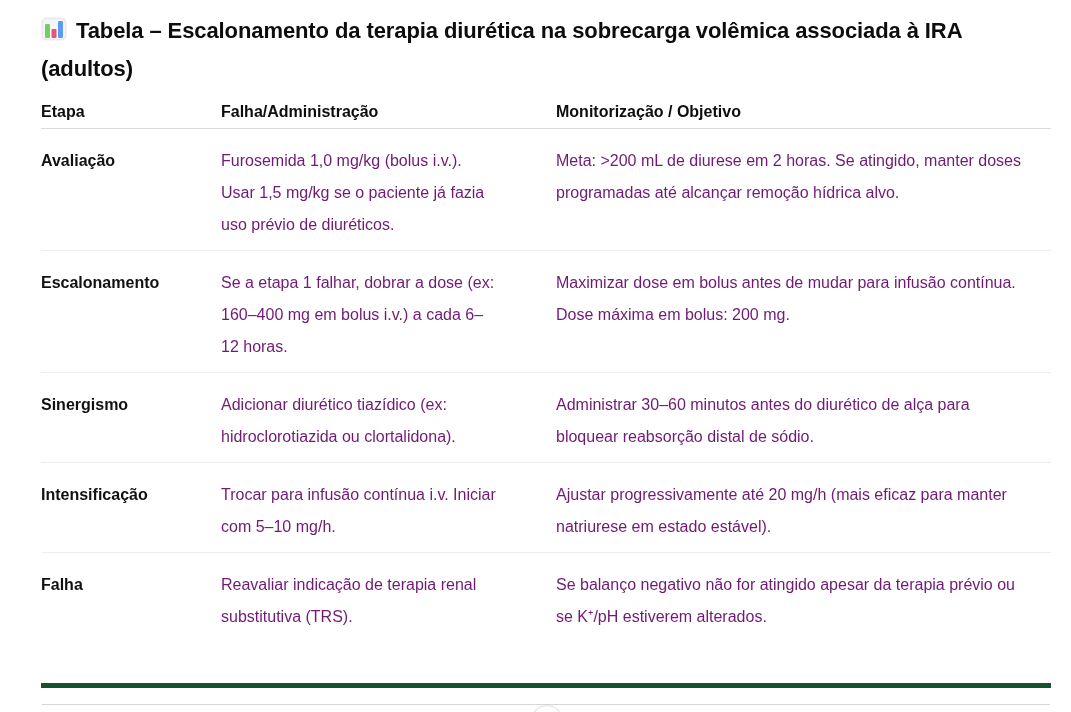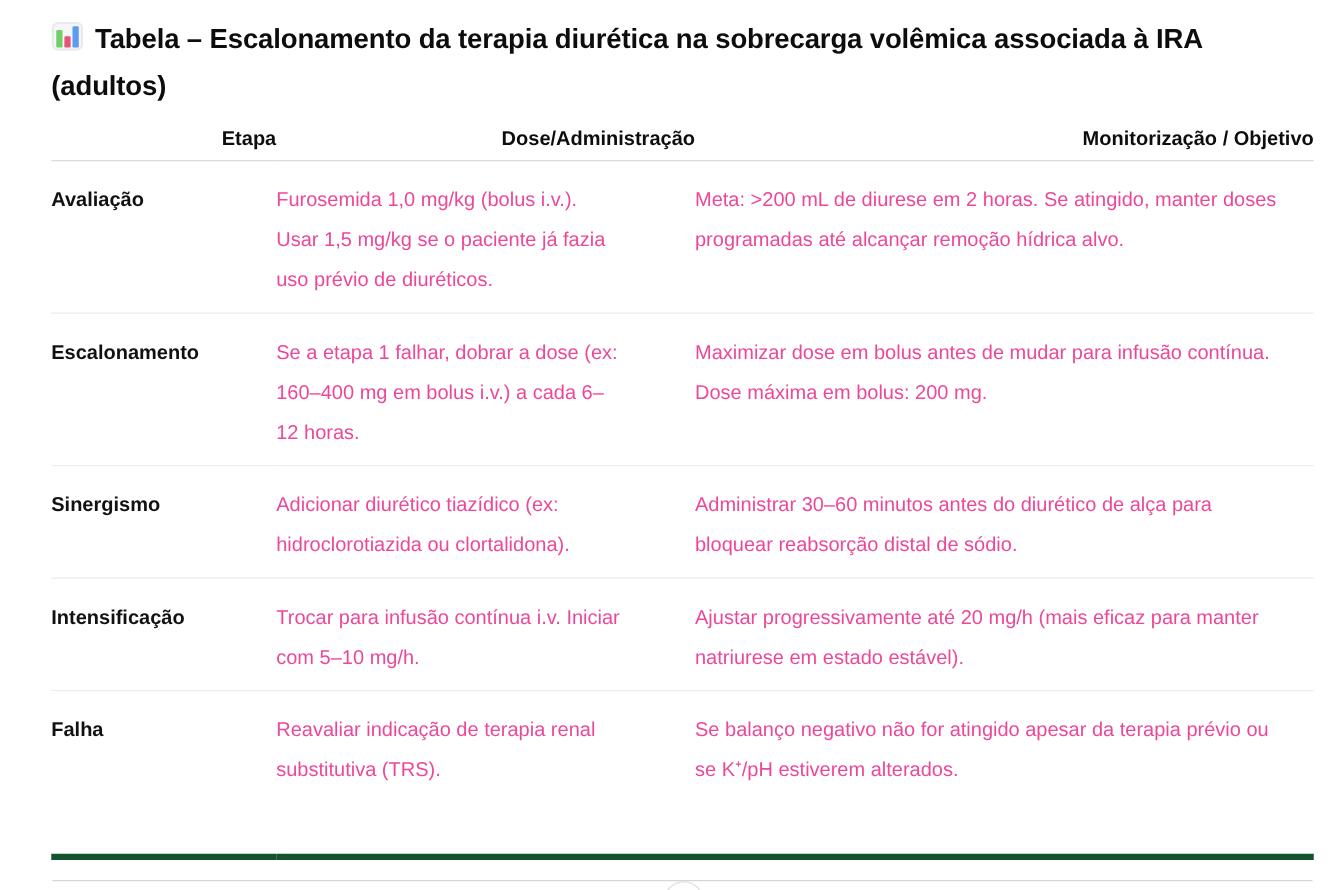--- a/index.html
+++ b/index.html
@@ -36,33 +36,33 @@
   table.steps {
     border-collapse: collapse;
     margin-top: 8px;
     width: 1010px;
     table-layout: fixed;
   }
   col.c1 { width: 180px; }
   col.c2 { width: 335px; }
   col.c3 { width: 495px; }
   thead th {
-    text-align: right;
+    text-align: left;
     font-size: 16px;
     line-height: 32px;
     font-weight: 700;
     color: #0d0d0d;
     padding: 0;
     border-bottom: 1px solid #dadada;
   }
   tbody td {
     vertical-align: top;
     font-size: 16px;
     line-height: 32px;
-    color: #ec4899;
+    color: #701a75;
     padding: 16px 15px 9px 0;
     border-bottom: 1px solid #ededed;
   }
   tbody td.etapa {
     font-weight: 700;
     color: #111111;
     margin-left: 16px;
   }
   tbody td.dose { padding-right: 60px; }
   tbody tr:last-child td {
@@ -111,21 +111,21 @@
 
   <table class="steps">
     <colgroup>
         <col class="c1">
         <col class="c2">
         <col class="c3">
       </colgroup>
     <thead>
       <tr>
         <th>Etapa</th>
-        <th>Dose/Administração</th>
+        <th>Falha/Administração</th>
         <th>Monitorização / Objetivo</th>
       </tr>
     </thead>
     <tbody>
       <tr>
         <td class="etapa">Avaliação</td>
         <td class="dose">Furosemida 1,0 mg/kg (bolus i.v.). Usar 1,5 mg/kg se o paciente já fazia uso prévio de diuréticos.</td>
         <td class="monit">Meta: &gt;200 mL de diurese em 2 horas. Se atingido, manter doses programadas até alcançar remoção hídrica alvo.</td>
       </tr>
       <tr>

